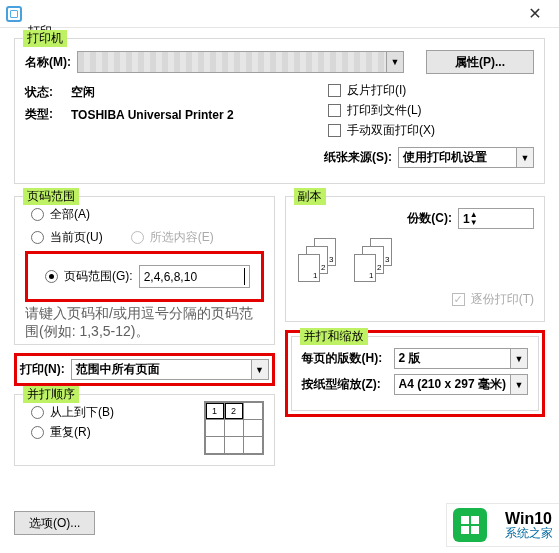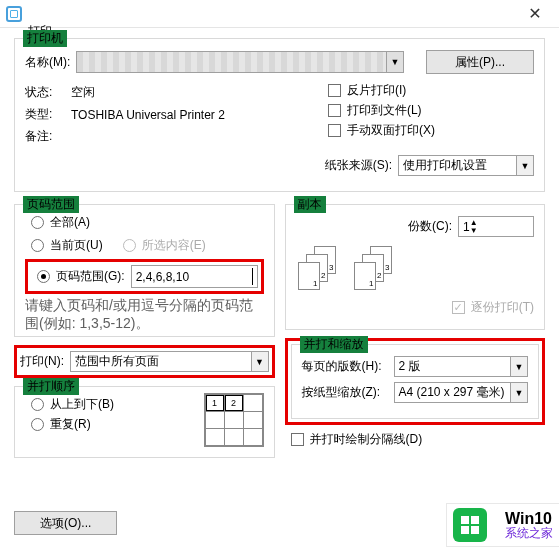--- a/index.html
+++ b/index.html
@@ -46,25 +46,25 @@
   .fieldset {
     border: 1px solid #d9d9d9;
     margin: 4px 0 8px 0;
     padding: 6px 10px 10px 10px;
     position: relative;
   }
   .fieldset > .legend {
     position: absolute;
     top: -9px;
     left: 8px;
-    background: #15803d;
+    background: #bef264;
     padding: 0 4px;
   }
 
-  .row { display: flex; align-items: center; margin: 5px 0; gap: 6px; }
+  .row { display: flex; align-items: center; margin: 5px 0; gap: 6px; font-weight: bold; }
   .row .label { white-space: nowrap; }
 
   .combo, .textbox, .dropdown {
     border: 1px solid #9f9f9f;
     background: #fff;
     height: 21px;
     display: flex;
     align-items: center;
     padding: 0 4px;
     position: relative;
@@ -75,21 +75,21 @@
     width: 17px;
     border-left: 1px solid #9f9f9f;
     display: flex; align-items: center; justify-content: center;
     font-size: 9px;
     background: #f0f0f0;
   }
   .button {
     border: 1px solid #9f9f9f;
     background: #e6e6e6;
     height: 24px;
-    padding: 0 25px;
+    padding: 0 14px;
     display: inline-flex;
     align-items: center;
     justify-content: center;
   }
 
   .checkbox { width: 13px; height: 13px; border: 1px solid #6f6f6f; background: #fff; display: inline-block; flex: 0 0 13px;}
   .checkbox.gray { border-color: #bbb; }
   .radio { width: 13px; height: 13px; border: 1px solid #6f6f6f; border-radius: 50%; background: #fff; display: inline-block; flex: 0 0 13px; position: relative;}
   .radio.selected::after{content:"";position:absolute;inset:3px;border-radius:50%;background:#000;}
   .radio.gray { border-color: #bbb; }
@@ -128,21 +128,21 @@
 
   .watermark{
     position:absolute; right:0; bottom:6px; display:flex; align-items:center; gap:18px;
     background:#fff; padding:4px 6px;border:1px solid #e8e8e8;border-right:0;
   }
   .wm-badge{width:34px;height:34px;border-radius:6px;background:#18b54a;display:flex;align-items:center;justify-content:center;position:relative;}
   .wm-badge .sq{display:grid;grid-template-columns:8px 8px;grid-template-rows:8px 8px;gap:2px;}
   .wm-badge .sq span{background:#fff;}
   .wm-text{display:flex;flex-direction:column;line-height:1.1;}
   .wm-text .t1{font-size:16px;font-weight:700;}
-  .wm-text .t2{font-size:12px;color:#6d28d9;}
+  .wm-text .t2{font-size:12px;color:#0369a1;}
 </style>
 </head>
 <body>
 
 <div class="titlebar">
   <div class="icon"></div>
   <div class="title">打印</div>
   <div class="close">✕</div>
 </div>
 
@@ -162,23 +162,20 @@
 
     <div style="display:flex;gap:0;">
       <div style="flex:1.4">
         <div class="row">
             <span class="label" style="width:40px">状态:</span>
             <span>空闲</span>
           </div>
         <div class="row">
             <span class="label" style="width:40px">类型:</span>
             <span>TOSHIBA Universal Printer 2</span>
-          </div>
-        <div class="row">
-            <span class="label" style="width:40px">备注:</span>
           </div>
       </div>
       <div style="flex:1">
         <label class="opt">
             <span class="checkbox"></span>
             <span>反片打印(I)</span>
           </label>
         <label class="opt">
             <span class="checkbox"></span>
             <span>打印到文件(L)</span>
@@ -201,33 +198,33 @@
 
   <div class="two-col">
 
     <div class="left">
       <div class="fieldset" style="padding-bottom:4px">
         <div class="legend">页码范围</div>
         <label class="opt">
             <span class="radio"></span>
             <span>全部(A)</span>
           </label>
-        <div style="display:flex;gap:14px">
+        <div style="display:flex;gap:22px">
           <label class="opt">
               <span class="radio"></span>
               <span>当前页(U)</span>
             </label>
           <label class="opt disabled">
               <span class="radio gray"></span>
               <span>所选内容(E)</span>
             </label>
         </div>
 
         <div class="red-box">
-          <label class="opt" style="margin:0">
+          <label class="opt" style="margin:8px">
             <span class="radio selected"></span>
             <span>页码范围(G):</span>
             <span class="textbox" style="flex:1;height:23px;position:relative">
               <span>2,4,6,8,10</span>
               <span style="position:absolute;right:4px;top:2px;bottom:2px;width:1px;background:#000;"></span>
             </span>
           </label>
         </div>
         <div class="hint">请键入页码和/或用逗号分隔的页码范围(例如: 1,3,5-12)。</div>
       </div>
@@ -313,24 +310,20 @@
           <div class="row">
             <span class="label" style="width:86px">按纸型缩放(Z):</span>
             <div class="dropdown" style="flex:1">
                 <span>A4 (210 x 297 毫米)</span>
                 <span class="arrow">▼</span>
               </div>
           </div>
         </div>
       </div>
 
-      <label class="opt" style="margin-top:6px">
-          <span class="checkbox"></span>
-          <span>并打时绘制分隔线(D)</span>
-        </label>
     </div>
   </div>
 
 </div>
 
 <div class="bottom-bar">
   <div class="button">选项(O)...</div>
   <div class="button" style="width:34px;padding:0 0 0 10px;justify-content:flex-start;overflow:hidden">确</div>
 </div>
 

